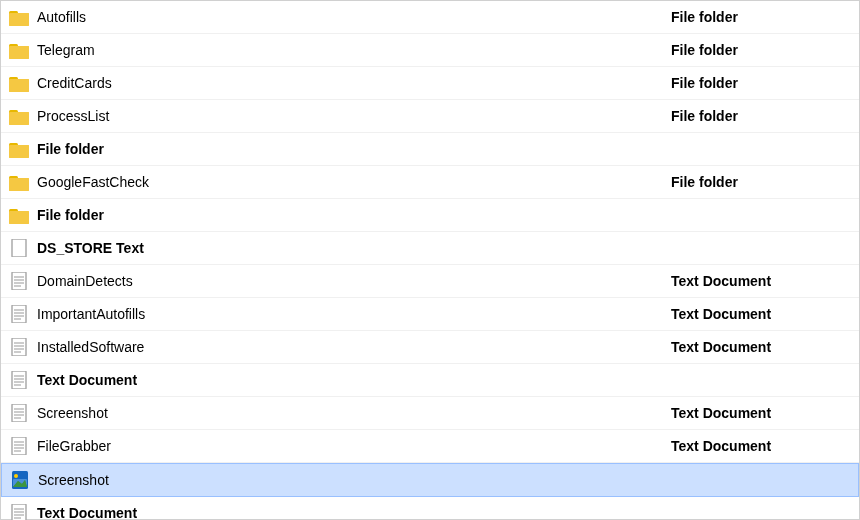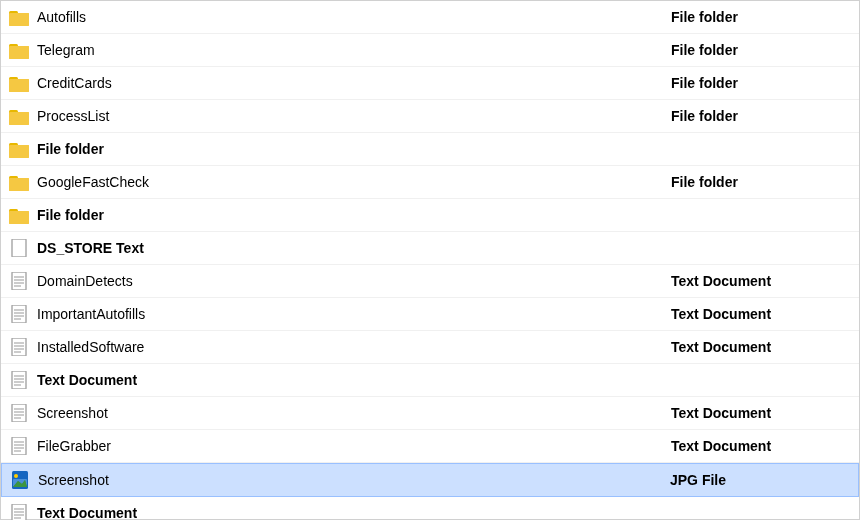--- a/index.html
+++ b/index.html
@@ -241,21 +241,20 @@
         <div class="file-icon">
         <svg width="18" height="18" viewBox="0 0 18 18">
           <rect x="1" y="0" width="16" height="18" rx="1.5" fill="#1565c0"></rect>
           <rect x="2" y="8" width="14" height="8" rx="1" fill="#4a90d9"></rect>
           <circle cx="5" cy="5" r="2" fill="#ffcc00"></circle>
           <polygon points="2,16 7,10 11,13 14,9 16,16" fill="#2e7d32"></polygon>
           <polygon points="2,16 7,10 11,13 14,9 16,16" fill="#43a047" opacity="0.7"></polygon>
         </svg>
       </div>
         <span class="file-name">Screenshot</span>
-        <span class="file-type">JPG File</span>
       </div>
       <div class="file-row">
         <div class="file-icon">
         <svg width="16" height="18" viewBox="0 0 16 18">
           <rect x="1" y="0" width="14" height="18" rx="1" fill="white" stroke="#aaaaaa" stroke-width="1.5"></rect>
           <line x1="3" y1="5" x2="13" y2="5" stroke="#aaaaaa" stroke-width="1.2"></line>
           <line x1="3" y1="8" x2="13" y2="8" stroke="#aaaaaa" stroke-width="1.2"></line>
           <line x1="3" y1="11" x2="13" y2="11" stroke="#aaaaaa" stroke-width="1.2"></line>
           <line x1="3" y1="14" x2="10" y2="14" stroke="#aaaaaa" stroke-width="1.2"></line>
         </svg>

